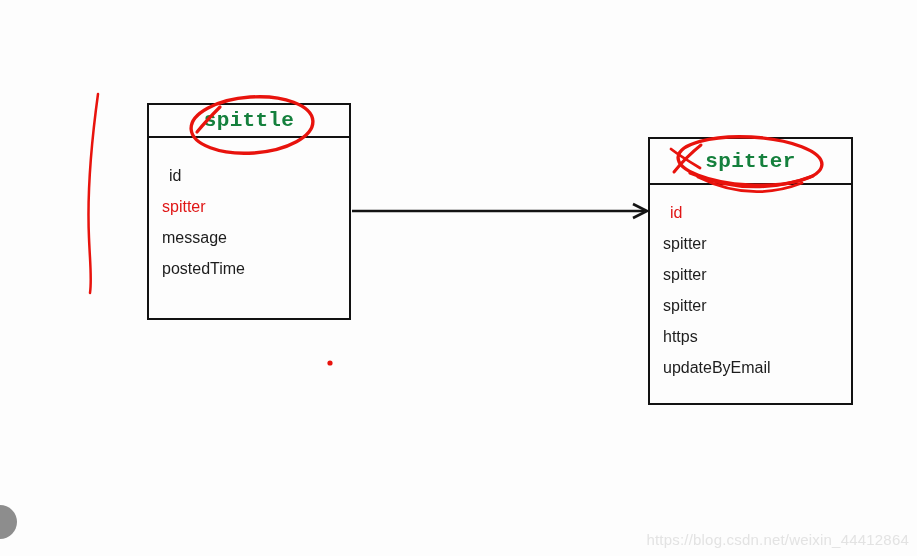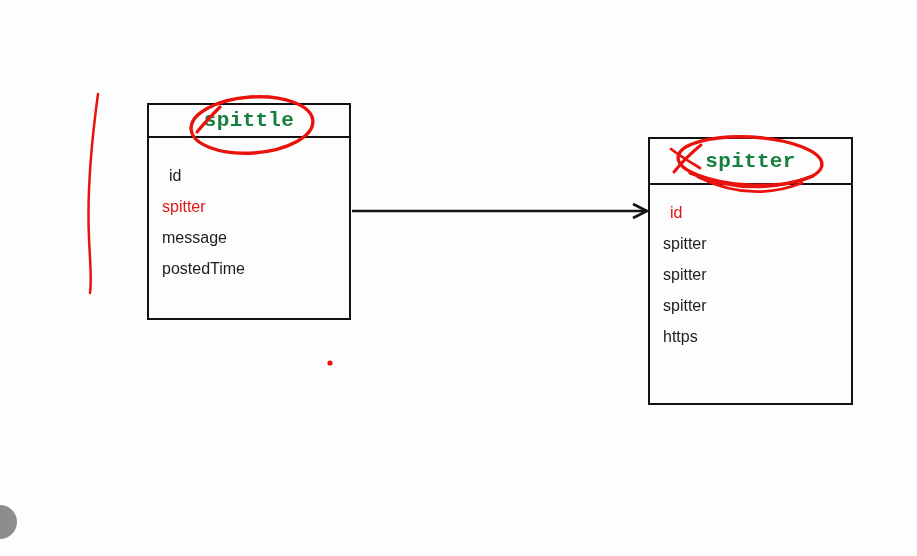--- a/index.html
+++ b/index.html
@@ -86,20 +86,21 @@
   </div>
 
   <div class="entity entity-right">
     <div class="entity-title">spitter</div>
     <div class="entity-body">
       <div class="field red indent">id</div>
       <div class="field">spitter</div>
       <div class="field">spitter</div>
       <div class="field">spitter</div>
       <div class="field">https</div>
+      <div class="field">updateByEmail</div>
     </div>
   </div>
 
   <svg class="overlay" viewBox="0 0 917 556">
 
     <g>
       <line class="black" x1="352" y1="211" x2="644" y2="211" stroke-width="2.6"></line>
       <polyline class="black" points="633,204 647,211 633,218" stroke-width="2.6" stroke-linejoin="miter"></polyline>
     </g>
 
@@ -116,14 +117,15 @@
       <path class="pen" d="M671,149 C680,156 690,162 700,168" stroke-width="2.8"></path>
     </g>
 
     <path class="pen" d="M98,94 C91,145 87,195 89,238 C90,263 92,279 90,293" stroke-width="2.5"></path>
 
     <circle cx="330" cy="363" r="2.6" fill="#e8130d" stroke="none"></circle>
   </svg>
 
   <div class="edge-circle"></div>
 
+  <div class="watermark">https://blog.csdn.net/weixin_44412864</div>
 
 </div>
 
 </body></html>

